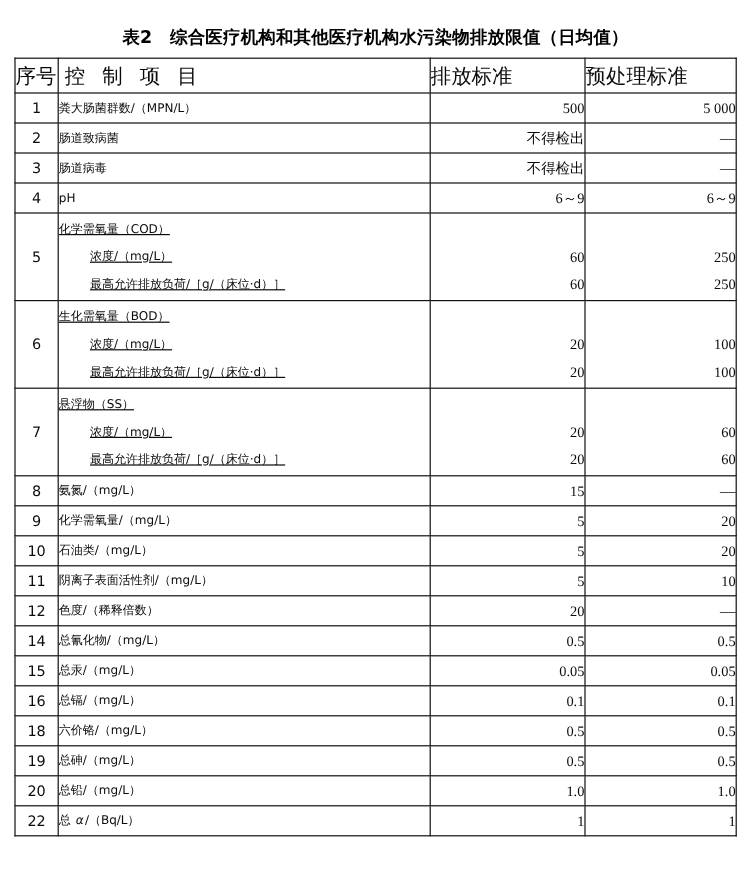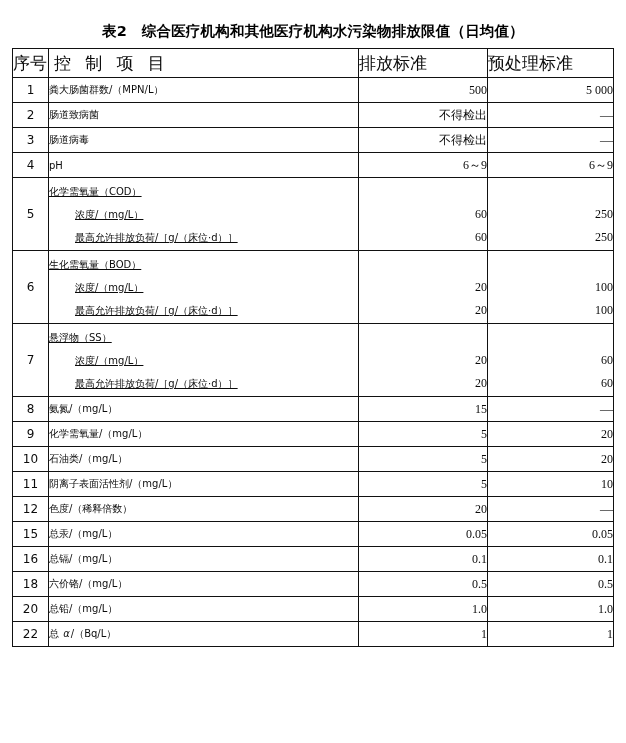--- a/index.html
+++ b/index.html
@@ -215,38 +215,50 @@
           <td class="cell-val">5</td>
           <td class="cell-val">10</td>
         </tr>
         <tr class="simple">
           <td class="cell-no">12</td>
           <td class="cell-item">色度/（稀释倍数）</td>
           <td class="cell-val">20</td>
           <td class="cell-val"><span class="dash">—</span></td>
         </tr>
         <tr class="simple">
+          <td class="cell-no">14</td>
+          <td class="cell-item">总氰化物/（mg/L）</td>
+          <td class="cell-val">0.5</td>
+          <td class="cell-val">0.5</td>
+        </tr>
+        <tr class="simple">
           <td class="cell-no">15</td>
           <td class="cell-item">总汞/（mg/L）</td>
           <td class="cell-val">0.05</td>
           <td class="cell-val">0.05</td>
         </tr>
         <tr class="simple">
           <td class="cell-no">16</td>
           <td class="cell-item">总镉/（mg/L）</td>
           <td class="cell-val">0.1</td>
           <td class="cell-val">0.1</td>
         </tr>
         <tr class="simple">
           <td class="cell-no">18</td>
           <td class="cell-item">六价铬/（mg/L）</td>
           <td class="cell-val">0.5</td>
           <td class="cell-val">0.5</td>
         </tr>
         <tr class="simple">
+          <td class="cell-no">19</td>
+          <td class="cell-item">总砷/（mg/L）</td>
+          <td class="cell-val">0.5</td>
+          <td class="cell-val">0.5</td>
+        </tr>
+        <tr class="simple">
           <td class="cell-no">20</td>
           <td class="cell-item">总铅/（mg/L）</td>
           <td class="cell-val">1.0</td>
           <td class="cell-val">1.0</td>
         </tr>
         <tr class="simple">
           <td class="cell-no">22</td>
           <td class="cell-item">总 <span class="greek">α</span>/（Bq/L）</td>
           <td class="cell-val">1</td>
           <td class="cell-val">1</td>

